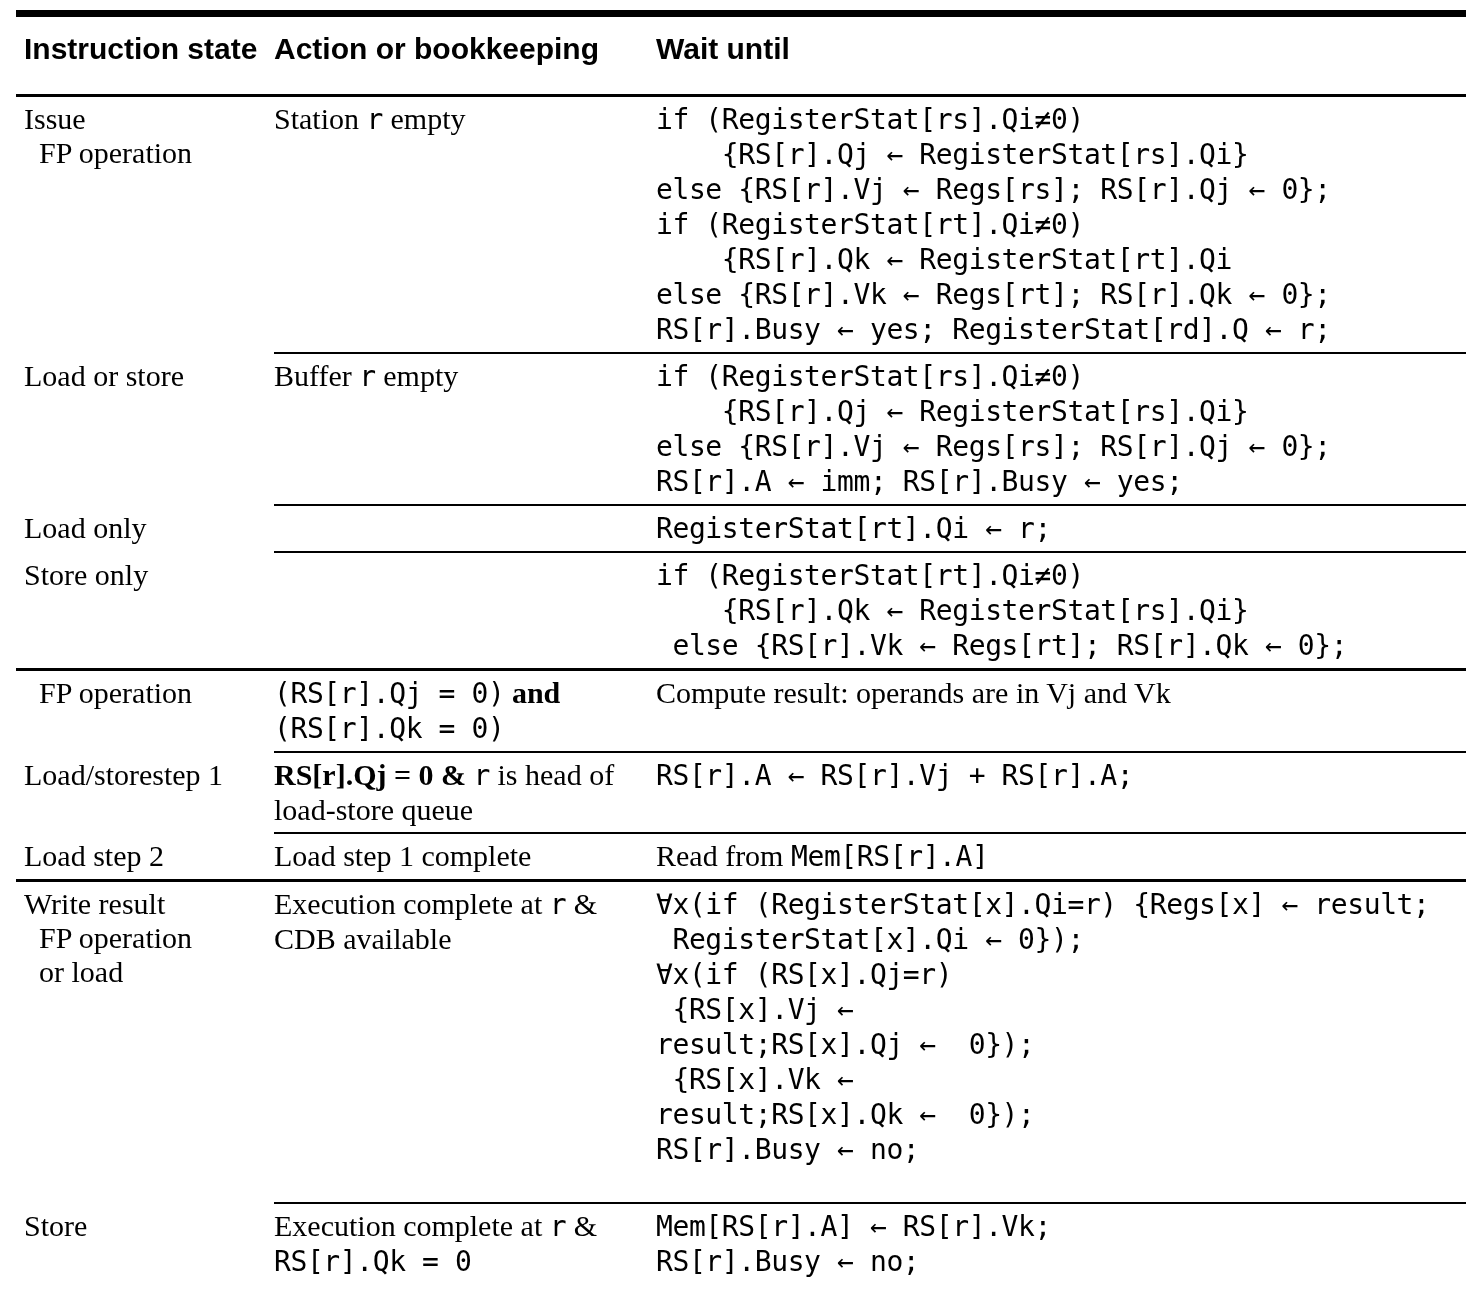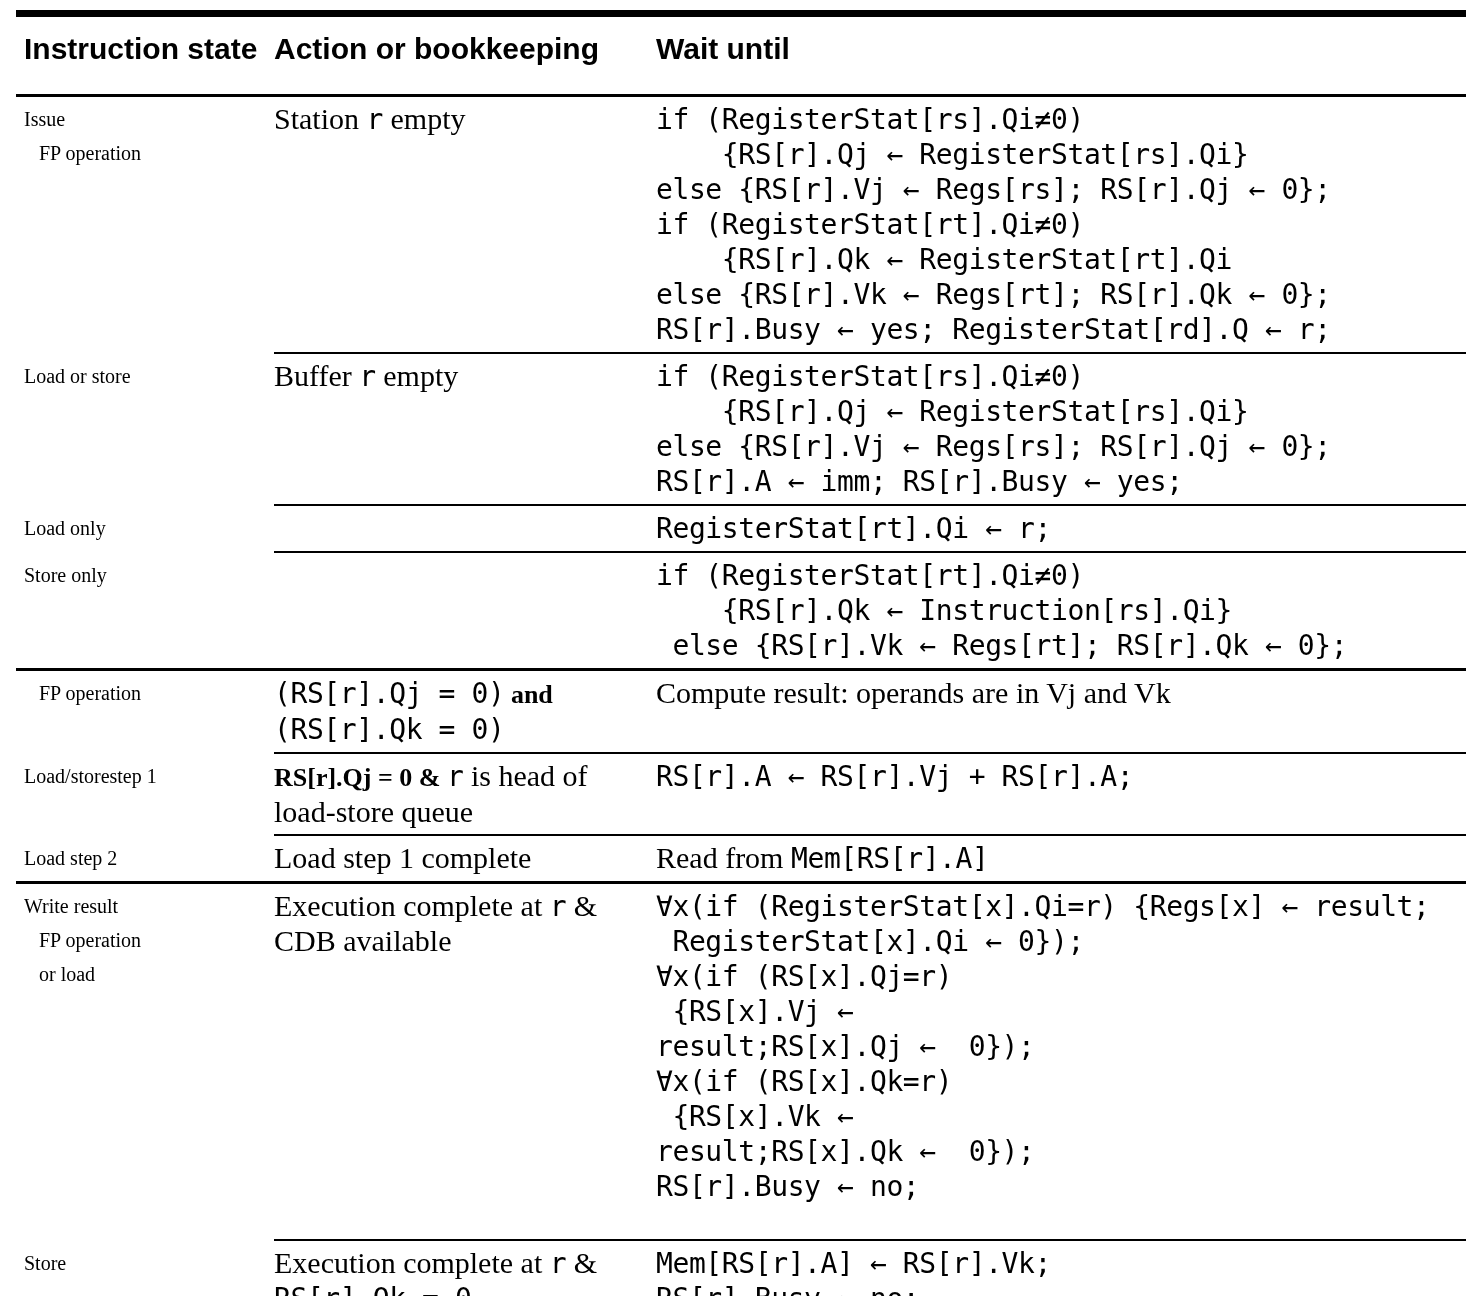--- a/index.html
+++ b/index.html
@@ -32,34 +32,34 @@
   .row {
     display: grid;
     grid-template-columns: 258px 382px 1fr;
     padding: 5px 0;
   }
   .row-7 { padding-bottom: 35px; }
 
   .state-cell { padding-left: 8px; }
   .state-line {
     font-family: "Liberation Serif", serif;
-    font-size: 20px;
+    font-size: 30px;
     line-height: 34px;
   }
   .state-line.indent { padding-left: 15px; }
 
   .wait-line, .action-line {
     font-family: "Liberation Serif", serif;
     font-size: 30px;
     line-height: 34px;
   }
   .action-line { white-space: pre; }
 
   .seg-s { font-family: "Liberation Serif", serif; font-size: 30px; text-align: center; }
-  .seg-b { font-family: "Liberation Serif", serif; font-size: 26px; font-weight: 700; }
+  .seg-b { font-family: "Liberation Serif", serif; font-size: 30px; font-weight: 700; }
   .seg-m { font-family: "DejaVu Sans Mono", monospace; font-size: 28px; letter-spacing: -0.4px; }
 </style>
 </head>
 <body>
 
 <div class="doc">
   <div class="rule-thick"></div>
 
   <div class="header-row">
     <div class="header-cell first">Instruction state</div>
@@ -114,21 +114,21 @@
         </div>
       </div>
       <div class="rule partial"></div>
       <div class="row row-3">
         <div class="cell state-cell">
           <div class="state-line">Store only</div>
         </div>
         <div class="cell wait-cell"></div>
         <div class="cell action-cell">
           <div class="action-line"><span class="seg-m">if (RegisterStat[rt].Qi≠0)</span></div>
-          <div class="action-line"><span class="seg-m">    {RS[r].Qk ← Instruction[rs].Qi}</span></div>
+          <div class="action-line"><span class="seg-m">    {RS[r].Qk ← RegisterStat[rs].Qi}</span></div>
           <div class="action-line"><span class="seg-m"> else {RS[r].Vk ← Regs[rt]; RS[r].Qk ← 0};</span></div>
         </div>
       </div>
       <div class="rule full"></div>
       <div class="row row-4">
         <div class="cell state-cell">
           <div class="state-line indent">FP operation</div>
         </div>
         <div class="cell wait-cell">
           <div class="wait-line"><span class="seg-m">(RS[r].Qj = 0)</span><span class="seg-b"> and</span></div>
@@ -171,21 +171,20 @@
         </div>
         <div class="cell wait-cell">
           <div class="wait-line"><span class="seg-s">Execution complete at </span><span class="seg-m">r</span><span class="seg-s"> &amp; CDB available</span></div>
         </div>
         <div class="cell action-cell">
           <div class="action-line"><span class="seg-m">∀x(if (RegisterStat[x].Qi=r) {Regs[x] ← result;</span></div>
           <div class="action-line"><span class="seg-m"> RegisterStat[x].Qi ← 0});</span></div>
           <div class="action-line"><span class="seg-m">∀x(if (RS[x].Qj=r)</span></div>
           <div class="action-line"><span class="seg-m"> {RS[x].Vj ←</span></div>
           <div class="action-line"><span class="seg-m">result;RS[x].Qj ←  0});</span></div>
-          <div class="action-line"><span class="seg-m">∀x(if (RS[x].Qk=r)</span></div>
           <div class="action-line"><span class="seg-m"> {RS[x].Vk ←</span></div>
           <div class="action-line"><span class="seg-m">result;RS[x].Qk ←  0});</span></div>
           <div class="action-line"><span class="seg-m">RS[r].Busy ← no;</span></div>
         </div>
       </div>
       <div class="rule partial"></div>
       <div class="row row-8">
         <div class="cell state-cell">
           <div class="state-line">Store</div>
         </div>

